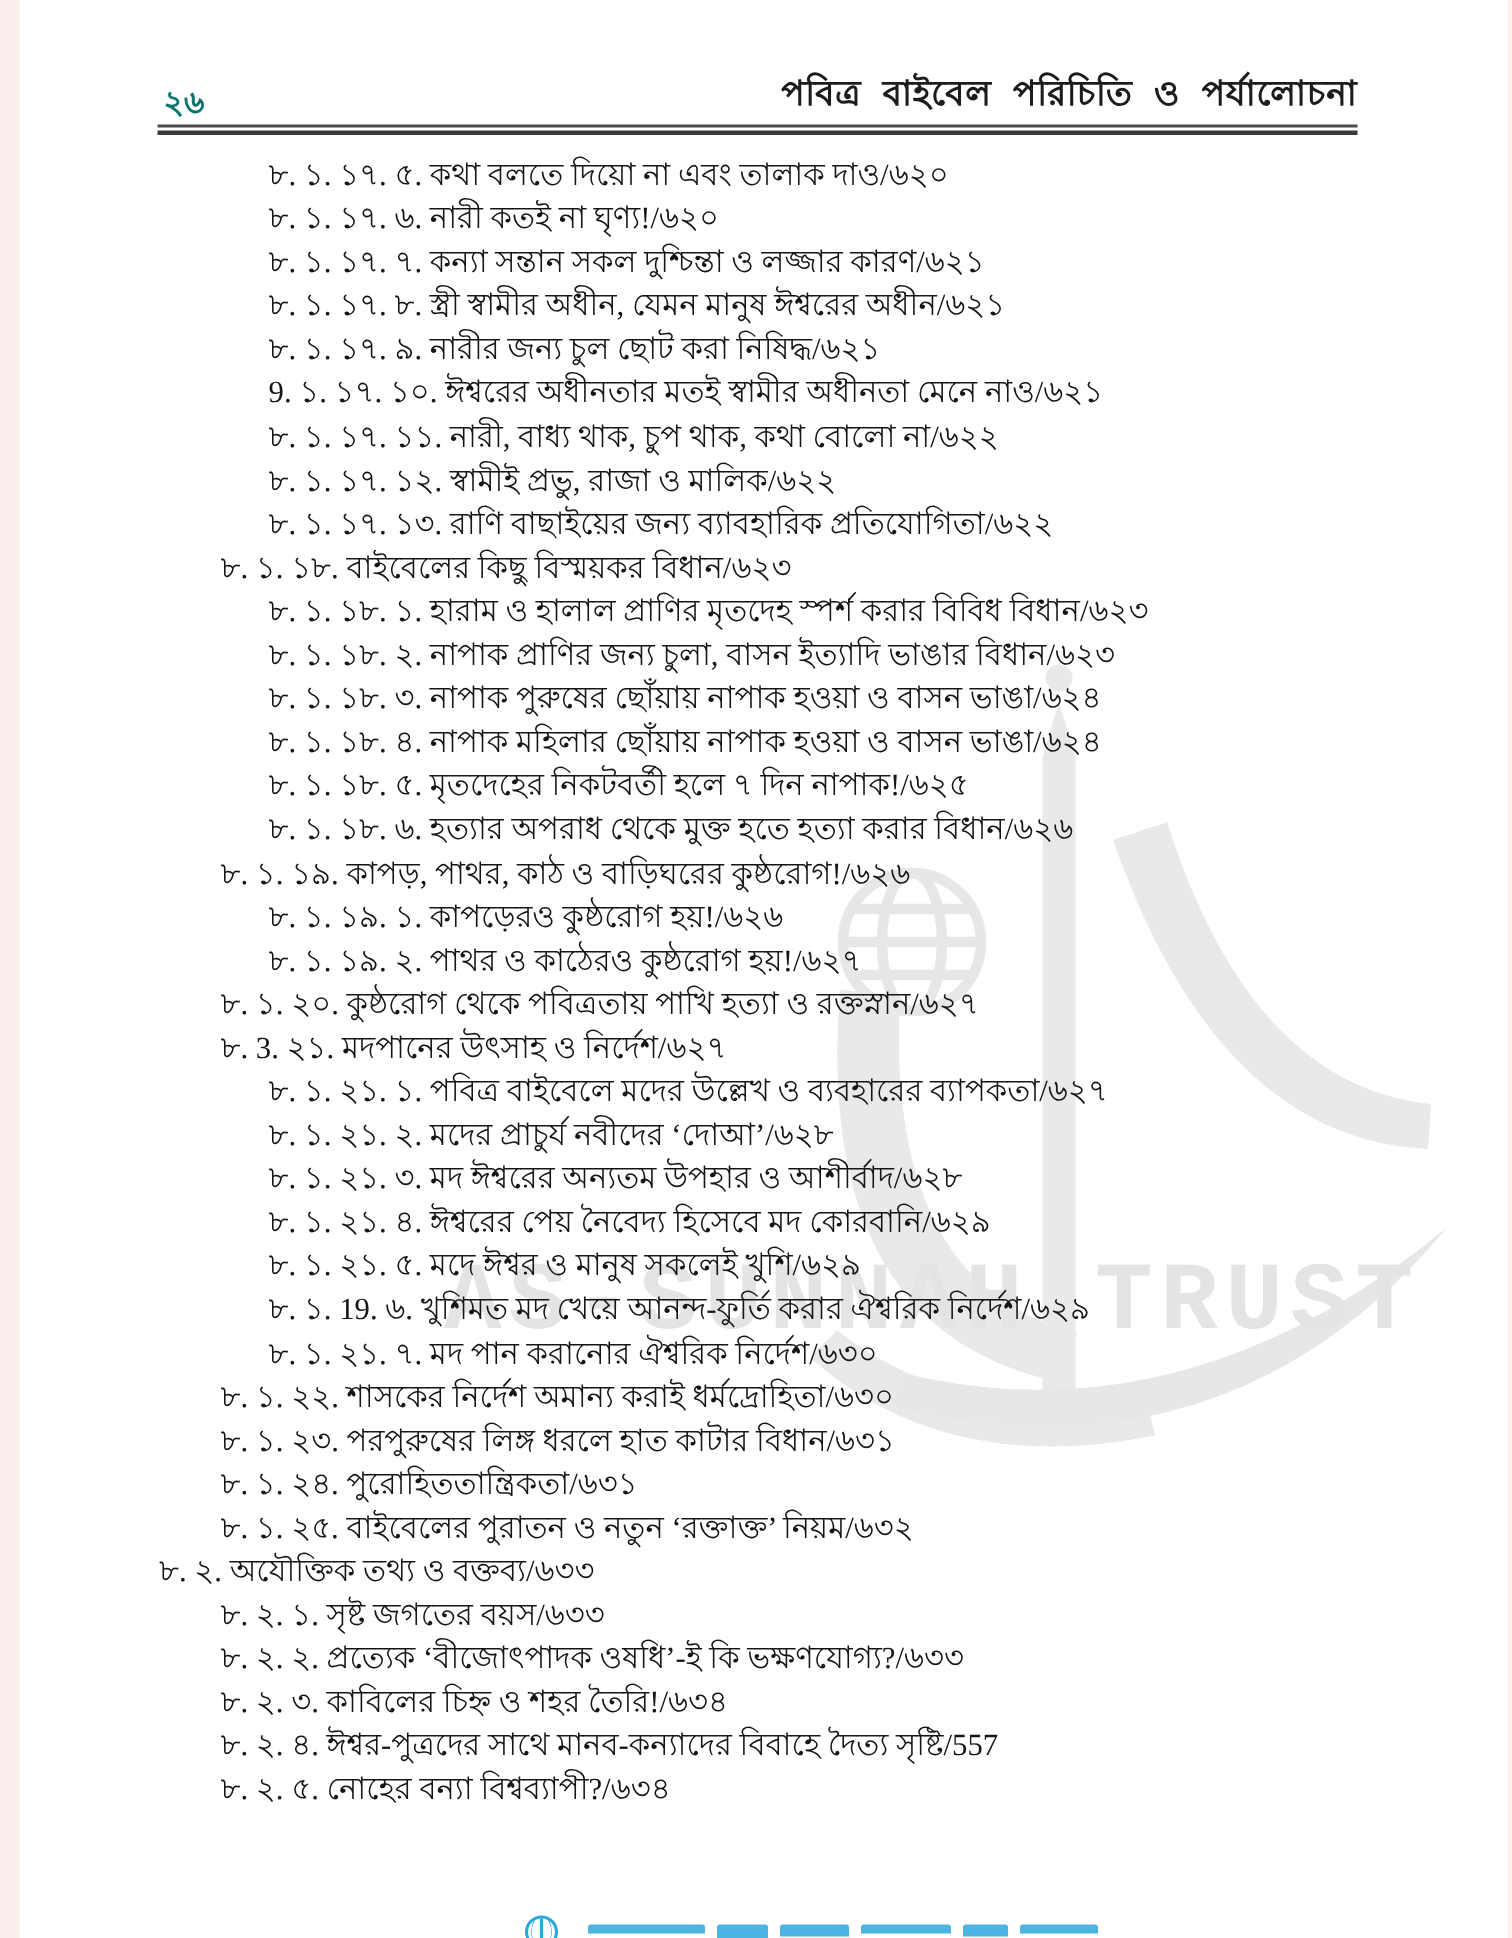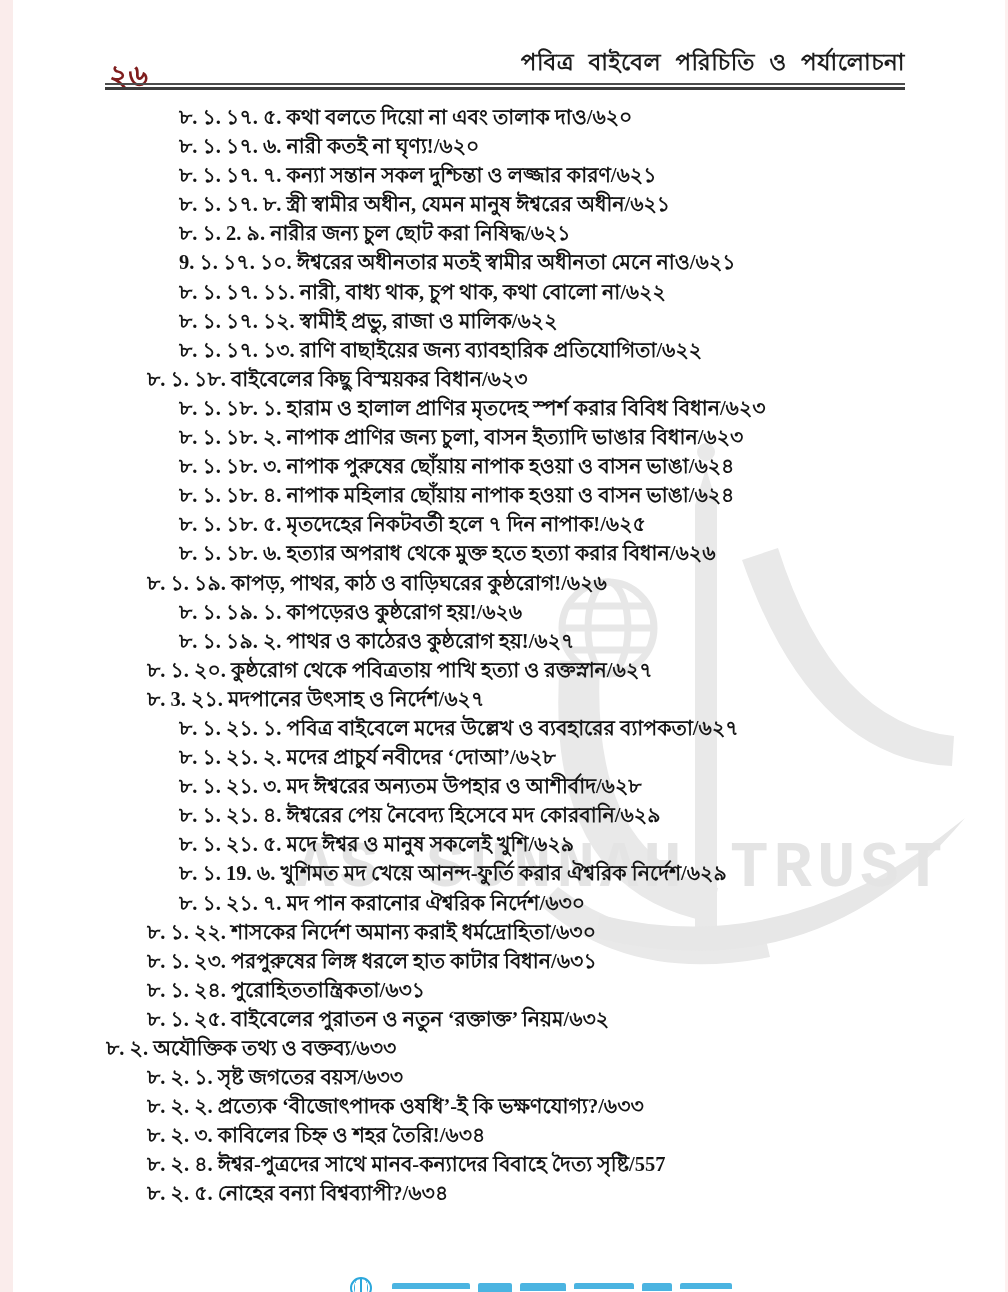--- a/index.html
+++ b/index.html
@@ -13,36 +13,36 @@
     position:relative;width:1008px;height:1292px;background:#ffffff;overflow:hidden;
   }
   
   .edge-left{position:absolute;left:0;top:0;width:13px;height:1292px;background:#faeceb;z-index:5;}
   .edge-right{position:absolute;right:0;top:0;width:3px;height:1292px;background:#fdf1f0;z-index:5;}
 
   
   .header{position:absolute;left:105px;top:44px;width:800px;z-index:3;}
   .pageno{
     position:absolute;left:4px;top:8px;
-    font-size:30px;font-weight:bold;color:#7f1d1d;
+    font-size:21px;font-weight:bold;color:#0f766e;
   }
   .title{
     margin:0;text-align:right;
     font-size:23px;font-weight:bold;color:#1c1c1c;
     letter-spacing:.5px;
     font-family:Liberation Mono, monospace;
   }
   .rule{position:absolute;left:0;top:39px;width:800px;}
   .rule .r1{height:2px;background:#4c4c4c;}
   .rule .r2{height:3px;background:#3c3c3c;margin-top:2px;}
 
   
   .toc{
     list-style:none;margin:0;padding:0;
-    position:absolute;left:105px;top:103px;width:830px;z-index:3;font-weight:bold;
+    position:absolute;left:105px;top:103px;width:830px;z-index:3;
   }
   .toc li{
     height:29.1px;line-height:29.1px;
     font-size:20.5px;color:#151515;
     white-space:nowrap;
   }
   .toc li.lv2{padding-left:1px;}
   .toc li.lv3{padding-left:42px;}
   .toc li.lv4{padding-left:74px;}
 
@@ -112,21 +112,21 @@
       <div class="r1"></div>
       <div class="r2"></div>
     </div>
   </div>
 
   <ul class="toc" id="toc">
       <li class="lv4">৮. ১. ১৭. ৫. কথা বলতে দিয়ো না এবং তালাক দাও/৬২০</li>
       <li class="lv4">৮. ১. ১৭. ৬. নারী কতই না ঘৃণ্য!/৬২০</li>
       <li class="lv4">৮. ১. ১৭. ৭. কন্যা সন্তান সকল দুশ্চিন্তা ও লজ্জার কারণ/৬২১</li>
       <li class="lv4">৮. ১. ১৭. ৮. স্ত্রী স্বামীর অধীন, যেমন মানুষ ঈশ্বরের অধীন/৬২১</li>
-      <li class="lv4">৮. ১. 2. ৯. নারীর জন্য চুল ছোট করা নিষিদ্ধ/৬২১</li>
+      <li class="lv4">৮. ১. ১৭. ৯. নারীর জন্য চুল ছোট করা নিষিদ্ধ/৬২১</li>
       <li class="lv4">9. ১. ১৭. ১০. ঈশ্বরের অধীনতার মতই স্বামীর অধীনতা মেনে নাও/৬২১</li>
       <li class="lv4">৮. ১. ১৭. ১১. নারী, বাধ্য থাক, চুপ থাক, কথা বোলো না/৬২২</li>
       <li class="lv4">৮. ১. ১৭. ১২. স্বামীই প্রভু, রাজা ও মালিক/৬২২</li>
       <li class="lv4">৮. ১. ১৭. ১৩. রাণি বাছাইয়ের জন্য ব্যাবহারিক প্রতিযোগিতা/৬২২</li>
       <li class="lv3">৮. ১. ১৮. বাইবেলের কিছু বিস্ময়কর বিধান/৬২৩</li>
       <li class="lv4">৮. ১. ১৮. ১. হারাম ও হালাল প্রাণির মৃতদেহ স্পর্শ করার বিবিধ বিধান/৬২৩</li>
       <li class="lv4">৮. ১. ১৮. ২. নাপাক প্রাণির জন্য চুলা, বাসন ইত্যাদি ভাঙার বিধান/৬২৩</li>
       <li class="lv4">৮. ১. ১৮. ৩. নাপাক পুরুষের ছোঁয়ায় নাপাক হওয়া ও বাসন ভাঙা/৬২৪</li>
       <li class="lv4">৮. ১. ১৮. ৪. নাপাক মহিলার ছোঁয়ায় নাপাক হওয়া ও বাসন ভাঙা/৬২৪</li>
       <li class="lv4">৮. ১. ১৮. ৫. মৃতদেহের নিকটবর্তী হলে ৭ দিন নাপাক!/৬২৫</li>

